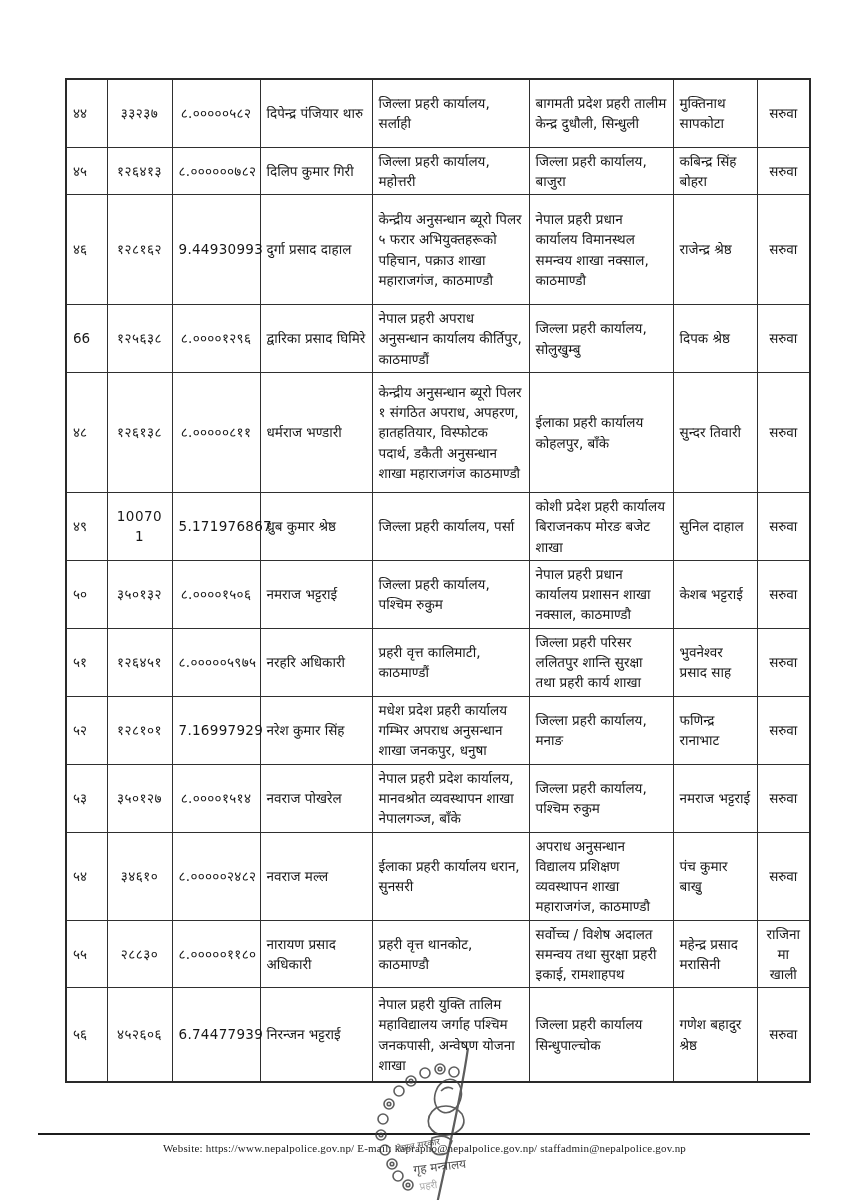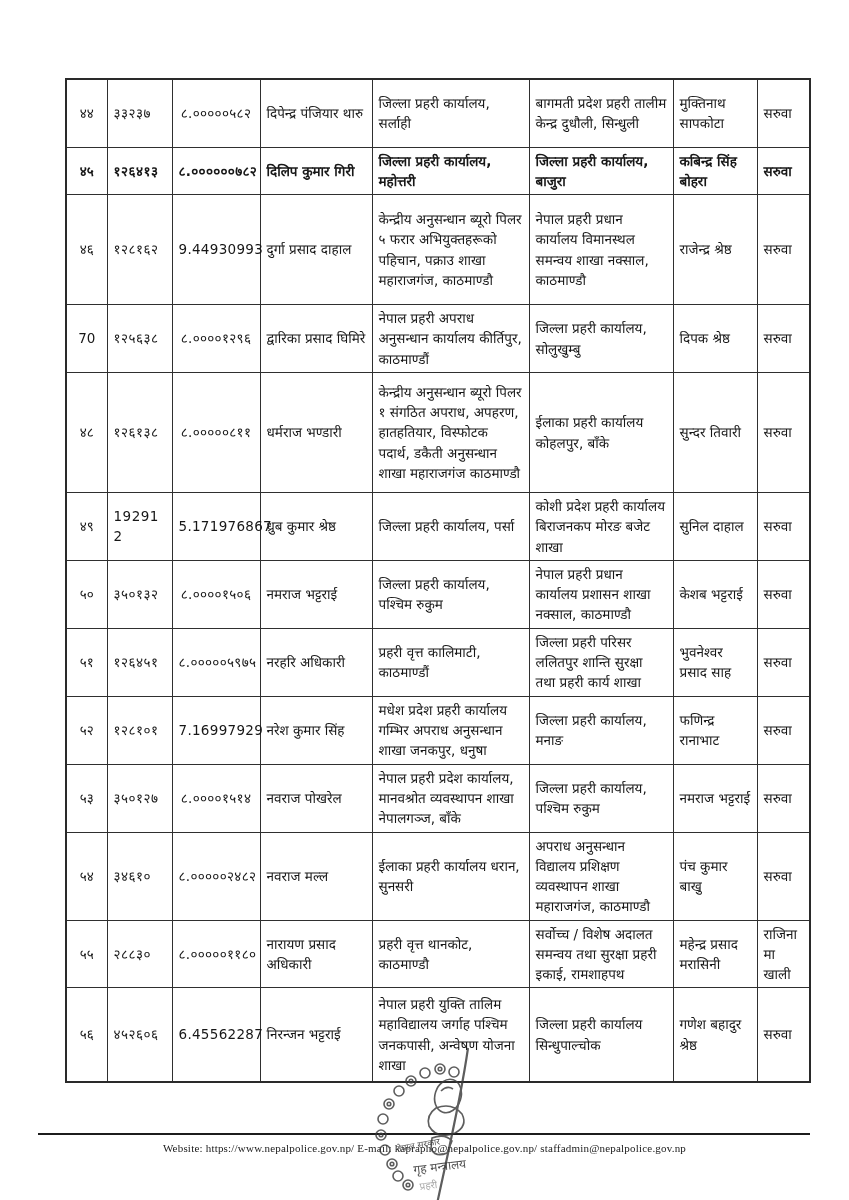--- a/index.html
+++ b/index.html
@@ -22,27 +22,27 @@
   }
   table.transfer-table td{
     border:1.4px solid #2f2f2f;
     vertical-align:middle;
     font-size:13.5px;
     line-height:1.5;
     padding:3px 6px;
     word-wrap:break-word;
     color:#171717;
   }
-  td.c-sn{text-align:center;font-size:13px;}
-  td.c-badge{text-align:left;font-size:12.5px;letter-spacing:.5px;}
+  td.c-sn{font-size:13px;}
+  td.c-badge{text-align:center;font-size:12.5px;letter-spacing:.5px;}
   td.c-code{text-align:center;font-size:12px;letter-spacing:.3px;white-space:nowrap;margin-left:44px;}
   td.c-name{padding-left:8px;}
   td.c-from_office,td.c-to_office{padding-left:7px;}
   td.c-replaced_by{padding-left:7px;}
-  td.c-remark{padding-left:6px;font-size:13px;}
+  td.c-remark{padding-left:6px;font-size:13px;text-align:center;}
   .footer-rule{
     position:absolute;
     left:38px;top:1133px;
     width:772px;height:2px;
     background:#1c1c1c;
   }
   .footer{
     position:absolute;
     left:0;top:1142px;
     width:849px;
@@ -81,63 +81,63 @@
         <tr style="height: 68px;">
           <td class="c-sn">४४</td>
           <td class="c-badge">३३२३७</td>
           <td class="c-code">८.०००००५८२</td>
           <td class="c-name">दिपेन्द्र पंजियार थारु</td>
           <td class="c-from_office">जिल्ला प्रहरी कार्यालय, सर्लाही</td>
           <td class="c-to_office">बागमती प्रदेश प्रहरी तालीम केन्द्र दुधौली, सिन्धुली</td>
           <td class="c-replaced_by">मुक्तिनाथ सापकोटा</td>
           <td class="c-remark">सरुवा</td>
         </tr>
-        <tr style="height: 40px; font-weight: bold;">
+        <tr style="height: 40px;">
           <td class="c-sn">४५</td>
           <td class="c-badge">१२६४१३</td>
           <td class="c-code">८.००००००७८२</td>
           <td class="c-name">दिलिप कुमार गिरी</td>
           <td class="c-from_office">जिल्ला प्रहरी कार्यालय, महोत्तरी</td>
           <td class="c-to_office">जिल्ला प्रहरी कार्यालय, बाजुरा</td>
           <td class="c-replaced_by">कबिन्द्र सिंह बोहरा</td>
           <td class="c-remark">सरुवा</td>
         </tr>
         <tr style="height: 110px;">
           <td class="c-sn">४६</td>
           <td class="c-badge">१२८१६२</td>
           <td class="c-code">9.44930993</td>
           <td class="c-name">दुर्गा प्रसाद दाहाल</td>
           <td class="c-from_office">केन्द्रीय अनुसन्धान ब्यूरो पिलर ५ फरार अभियुक्तहरूको पहिचान, पक्राउ शाखा महाराजगंज, काठमाण्डौ</td>
           <td class="c-to_office">नेपाल प्रहरी प्रधान कार्यालय विमानस्थल समन्वय शाखा नक्साल, काठमाण्डौ</td>
           <td class="c-replaced_by">राजेन्द्र श्रेष्ठ</td>
           <td class="c-remark">सरुवा</td>
         </tr>
         <tr style="height: 68px;">
-          <td class="c-sn">70</td>
+          <td class="c-sn">66</td>
           <td class="c-badge">१२५६३८</td>
           <td class="c-code">८.००००१२९६</td>
           <td class="c-name">द्वारिका प्रसाद घिमिरे</td>
           <td class="c-from_office">नेपाल प्रहरी अपराध अनुसन्धान कार्यालय कीर्तिपुर, काठमाण्डौं</td>
           <td class="c-to_office">जिल्ला प्रहरी कार्यालय, सोलुखुम्बु</td>
           <td class="c-replaced_by">दिपक श्रेष्ठ</td>
           <td class="c-remark">सरुवा</td>
         </tr>
         <tr style="height: 120px;">
           <td class="c-sn">४८</td>
           <td class="c-badge">१२६१३८</td>
           <td class="c-code">८.०००००८११</td>
           <td class="c-name">धर्मराज भण्डारी</td>
           <td class="c-from_office">केन्द्रीय अनुसन्धान ब्यूरो पिलर १ संगठित अपराध, अपहरण, हातहतियार, विस्फोटक पदार्थ, डकैती अनुसन्धान शाखा महाराजगंज काठमाण्डौ</td>
           <td class="c-to_office">ईलाका प्रहरी कार्यालय कोहलपुर, बाँके</td>
           <td class="c-replaced_by">सुन्दर तिवारी</td>
           <td class="c-remark">सरुवा</td>
         </tr>
         <tr style="height: 64px;">
           <td class="c-sn">४९</td>
-          <td class="c-badge">192912</td>
+          <td class="c-badge">100701</td>
           <td class="c-code">5.171976867</td>
           <td class="c-name">ध्रुब कुमार श्रेष्ठ</td>
           <td class="c-from_office">जिल्ला प्रहरी कार्यालय, पर्सा</td>
           <td class="c-to_office">कोशी प्रदेश प्रहरी कार्यालय बिराजनकप मोरङ बजेट शाखा</td>
           <td class="c-replaced_by">सुनिल दाहाल</td>
           <td class="c-remark">सरुवा</td>
         </tr>
         <tr style="height: 68px;">
           <td class="c-sn">५०</td>
           <td class="c-badge">३५०१३२</td>
@@ -194,21 +194,21 @@
           <td class="c-code">८.०००००११८०</td>
           <td class="c-name">नारायण प्रसाद अधिकारी</td>
           <td class="c-from_office">प्रहरी वृत्त थानकोट, काठमाण्डौ</td>
           <td class="c-to_office">सर्वोच्च / विशेष अदालत समन्वय तथा सुरक्षा प्रहरी इकाई, रामशाहपथ</td>
           <td class="c-replaced_by">महेन्द्र प्रसाद मरासिनी</td>
           <td class="c-remark">राजिनामा खाली</td>
         </tr>
         <tr style="height: 94px;">
           <td class="c-sn">५६</td>
           <td class="c-badge">४५२६०६</td>
-          <td class="c-code">6.45562287</td>
+          <td class="c-code">6.74477939</td>
           <td class="c-name">निरन्जन भट्टराई</td>
           <td class="c-from_office">नेपाल प्रहरी युक्ति तालिम महाविद्यालय जर्गाह पश्चिम जनकपासी, अन्वेषण योजना शाखा</td>
           <td class="c-to_office">जिल्ला प्रहरी कार्यालय सिन्धुपाल्चोक</td>
           <td class="c-replaced_by">गणेश बहादुर श्रेष्ठ</td>
           <td class="c-remark">सरुवा</td>
         </tr>
       </tbody>
   </table>
 
   <div class="footer-rule"></div>

